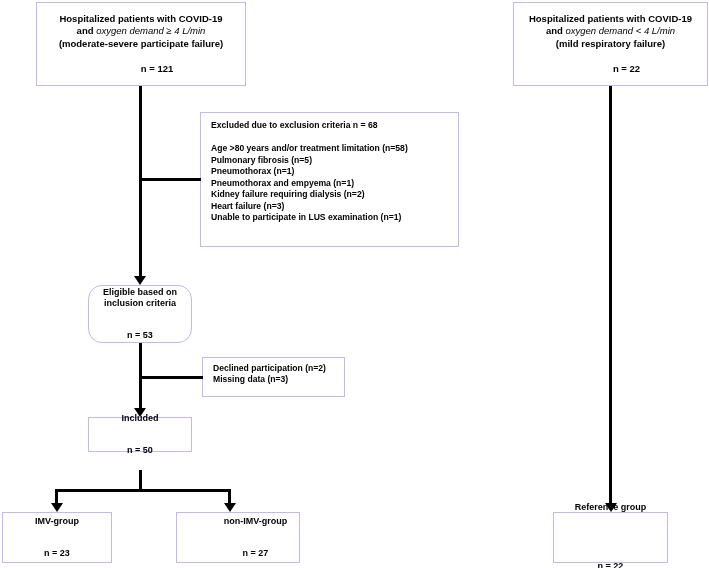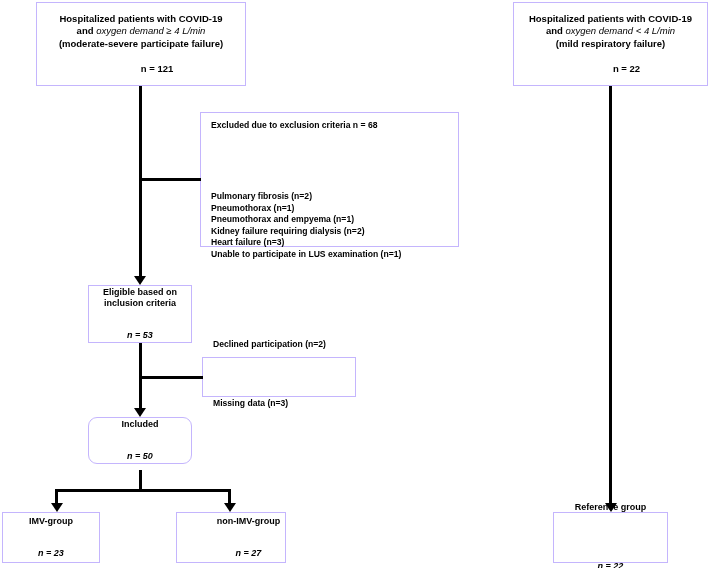--- a/index.html
+++ b/index.html
@@ -25,27 +25,26 @@
     justify-content: center;
     align-items: center;
     font-weight: bold;
     color: #000000;
     line-height: 1.28;
   }
   .box.left-align {
     align-items: flex-start;
     justify-content: flex-start;
     padding: 7px 8px 6px 10px;
-    gap: 48px;
   }
   .t-center { text-align: center; }
   .t-left   { text-align: left; }
   .lbl { display: block; white-space: nowrap; }
   .nline { display: block; margin-top: 13px; padding-left: 32px; }
-  .nline-tight { display: block; margin-top: 20px; font-style: italic; }
+  .nline-tight { display: block; margin-top: 20px; }
   em.oxy { font-style: italic; font-weight: normal; }
 
   
   .vline {
     position: absolute;
     width: 3px;
     background: #000000;
   }
   .hline {
     position: absolute;
@@ -78,51 +77,52 @@
   <div class="box t-center" style="left:513px; top:2px; width:195px; height:84px; font-size:9.5px;">
     <span class="lbl">Hospitalized patients with COVID-19</span>
     <span class="lbl"><span>and </span><em class="oxy">oxygen demand</em><em class="oxy"> &lt; 4 L/min</em></span>
     <span class="lbl">(mild respiratory failure)</span>
     <span class="lbl nline">n = 22</span>
   </div>
 
   <div class="box left-align t-left" style="left:200px; top:112px; width:259px; height:135px; font-size:8.6px;">
     <span class="lbl">Excluded due to exclusion criteria  n = 68</span>
     <div class="excl-list">
-      <span class="lbl">Pulmonary fibrosis (n=2)</span>
+      <span class="lbl">Age &gt;80 years and/or treatment limitation (n=58)</span>
+      <span class="lbl">Pulmonary fibrosis (n=5)</span>
       <span class="lbl">Pneumothorax (n=1)</span>
       <span class="lbl">Pneumothorax and empyema (n=1)</span>
       <span class="lbl">Kidney failure requiring dialysis (n=2)</span>
       <span class="lbl">Heart failure (n=3)</span>
       <span class="lbl">Unable to participate in LUS examination (n=1)</span>
     </div>
   </div>
 
-  <div class="box t-center" style="left:88px; top:285px; width:104px; height:58px; font-size:9px;">
+  <div class="box t-center" style="left:88px; top:285px; width:104px; height:58px; font-size:9px;border-radius:14px;">
     <span class="lbl">Eligible based on</span>
     <span class="lbl">inclusion criteria</span>
     <span class="lbl nline-tight">n = 53</span>
   </div>
 
-  <div class="box left-align t-left" style="left:202px; top:357px; width:154px; height:40px; font-size:8.6px; justify-content:center; padding-top:0;">
+  <div class="box left-align t-left" style="left:202px; top:357px; width:143px; height:40px; font-size:8.6px; justify-content:center; padding-top:0;">
     <span class="lbl">Declined participation (n=2)</span>
     <span class="lbl">Missing data (n=3)</span>
   </div>
 
-  <div class="box t-center" style="left:88px; top:417px; width:104px; height:47px; font-size:9px;border-radius:9px;">
+  <div class="box t-center" style="left:88px; top:417px; width:104px; height:35px; font-size:9px;">
     <span class="lbl">Included</span>
     <span class="lbl nline-tight">n = 50</span>
   </div>
 
-  <div class="box t-center" style="left:2px; top:512px; width:98px; height:51px; font-size:9px;">
+  <div class="box t-center" style="left:2px; top:512px; width:110px; height:51px; font-size:9px;">
     <span class="lbl">IMV-group</span>
     <span class="lbl nline-tight">n = 23</span>
   </div>
 
-  <div class="box t-center" style="left:176px; top:512px; width:110px; height:51px; font-size:9px;padding-left:35px;">
+  <div class="box t-center" style="left:176px; top:512px; width:124px; height:51px; font-size:9px;padding-left:35px;">
     <span class="lbl">non-IMV-group</span>
     <span class="lbl nline-tight">n = 27</span>
   </div>
 
   <div class="box t-center" style="left:553px; top:512px; width:115px; height:51px; font-size:9px;gap:27px;">
     <span class="lbl">Reference group</span>
     <span class="lbl nline-tight">n = 22</span>
   </div>
 
   <div class="vline" style="left:138.5px; top:86px; height:190px;"></div>

